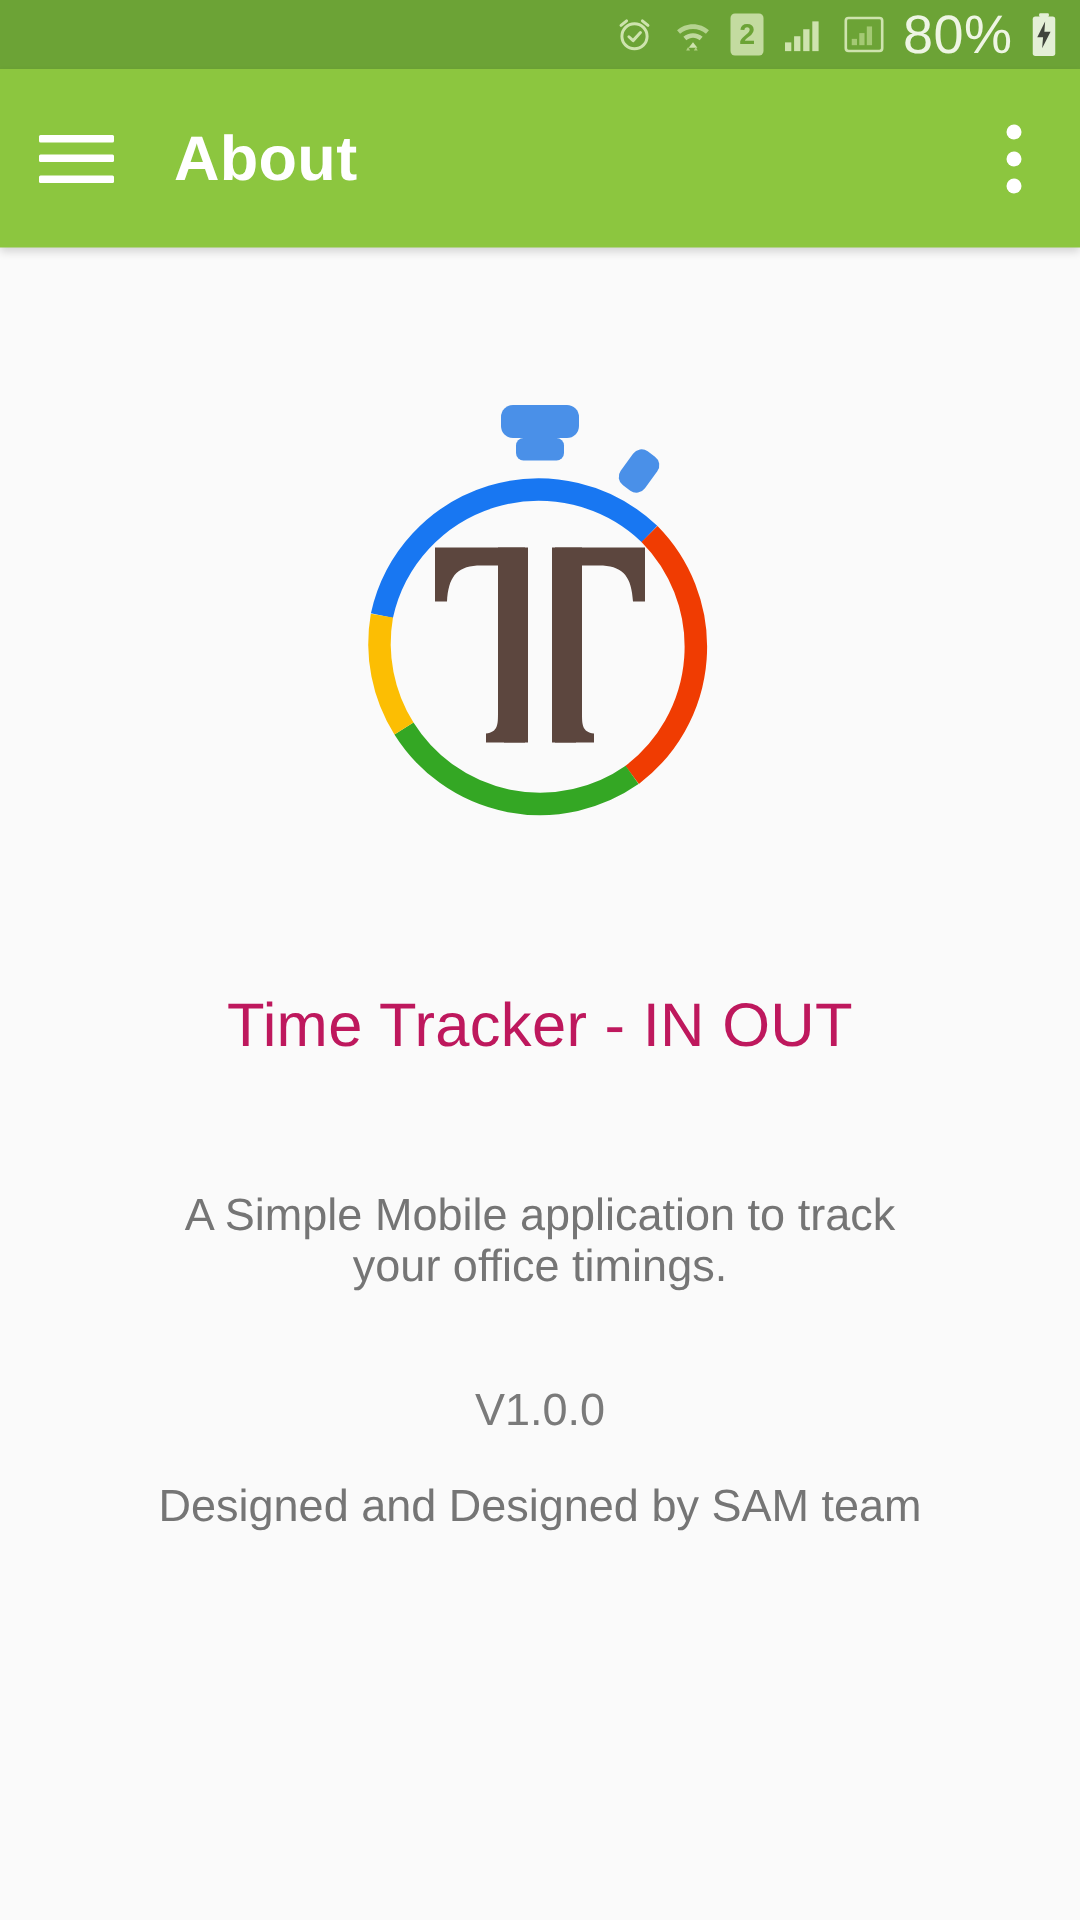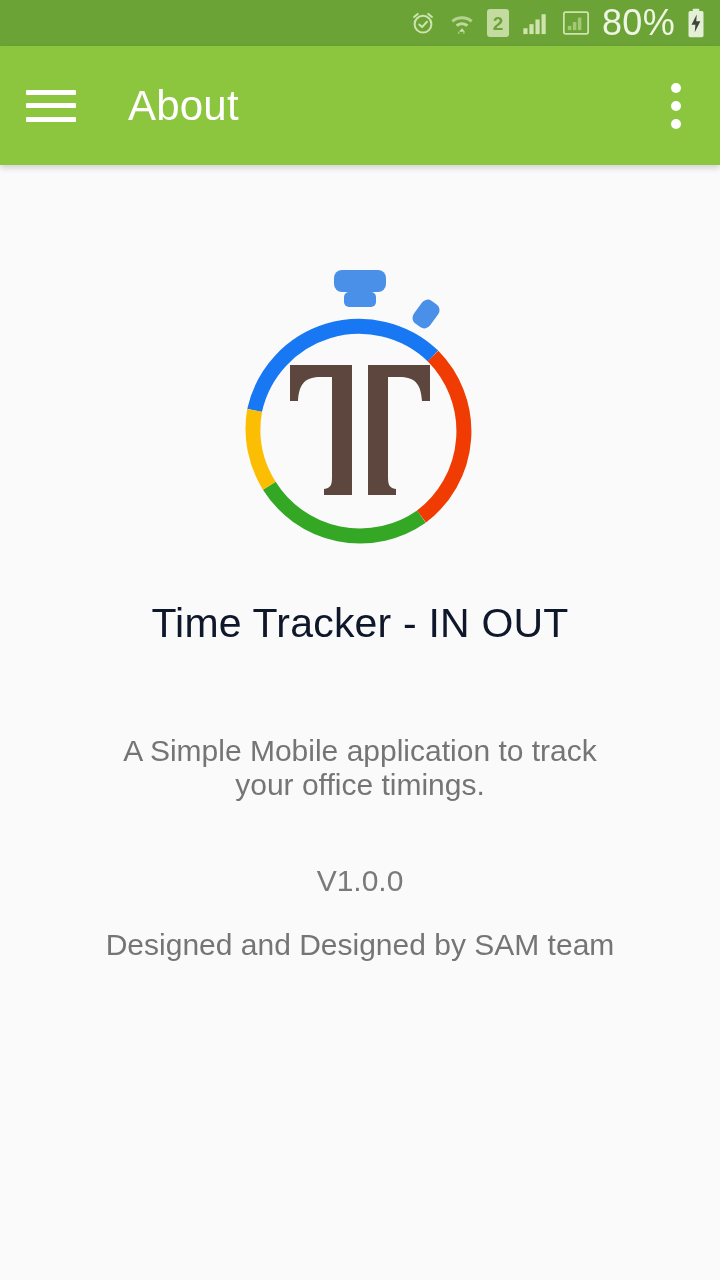--- a/index.html
+++ b/index.html
@@ -102,22 +102,22 @@
     display: block;
     height: 5px;
     width: 100%;
     background: #ffffff;
     border-radius: 1px;
   }
 
   .app-title {
     color: #ffffff;
     font-size: 42px;
-    font-weight: normal;
-    margin-left: 52px;
+    font-weight: bold;
+    margin-left: 40px;
     letter-spacing: 0.2px;
     line-height: 1;
   }
 
   .overflow-menu {
     margin-left: auto;
     width: 44px;
     height: 56px;
     display: flex;
     flex-direction: column;
@@ -146,23 +146,23 @@
 
   .logo-wrap {
     width: 280px;
     height: 300px;
     display: flex;
     align-items: center;
     justify-content: center;
   }
 
   .app-name {
-    margin-top: 40px;
+    margin-top: 100px;
     font-size: 41px;
-    color: #0f172a;
+    color: #be185d;
     letter-spacing: 0.2px;
     text-align: center;
     line-height: 1.1;
   }
 
   .app-desc {
     margin-top: 88px;
     font-size: 30px;
     color: #757575;
     text-align: center;

